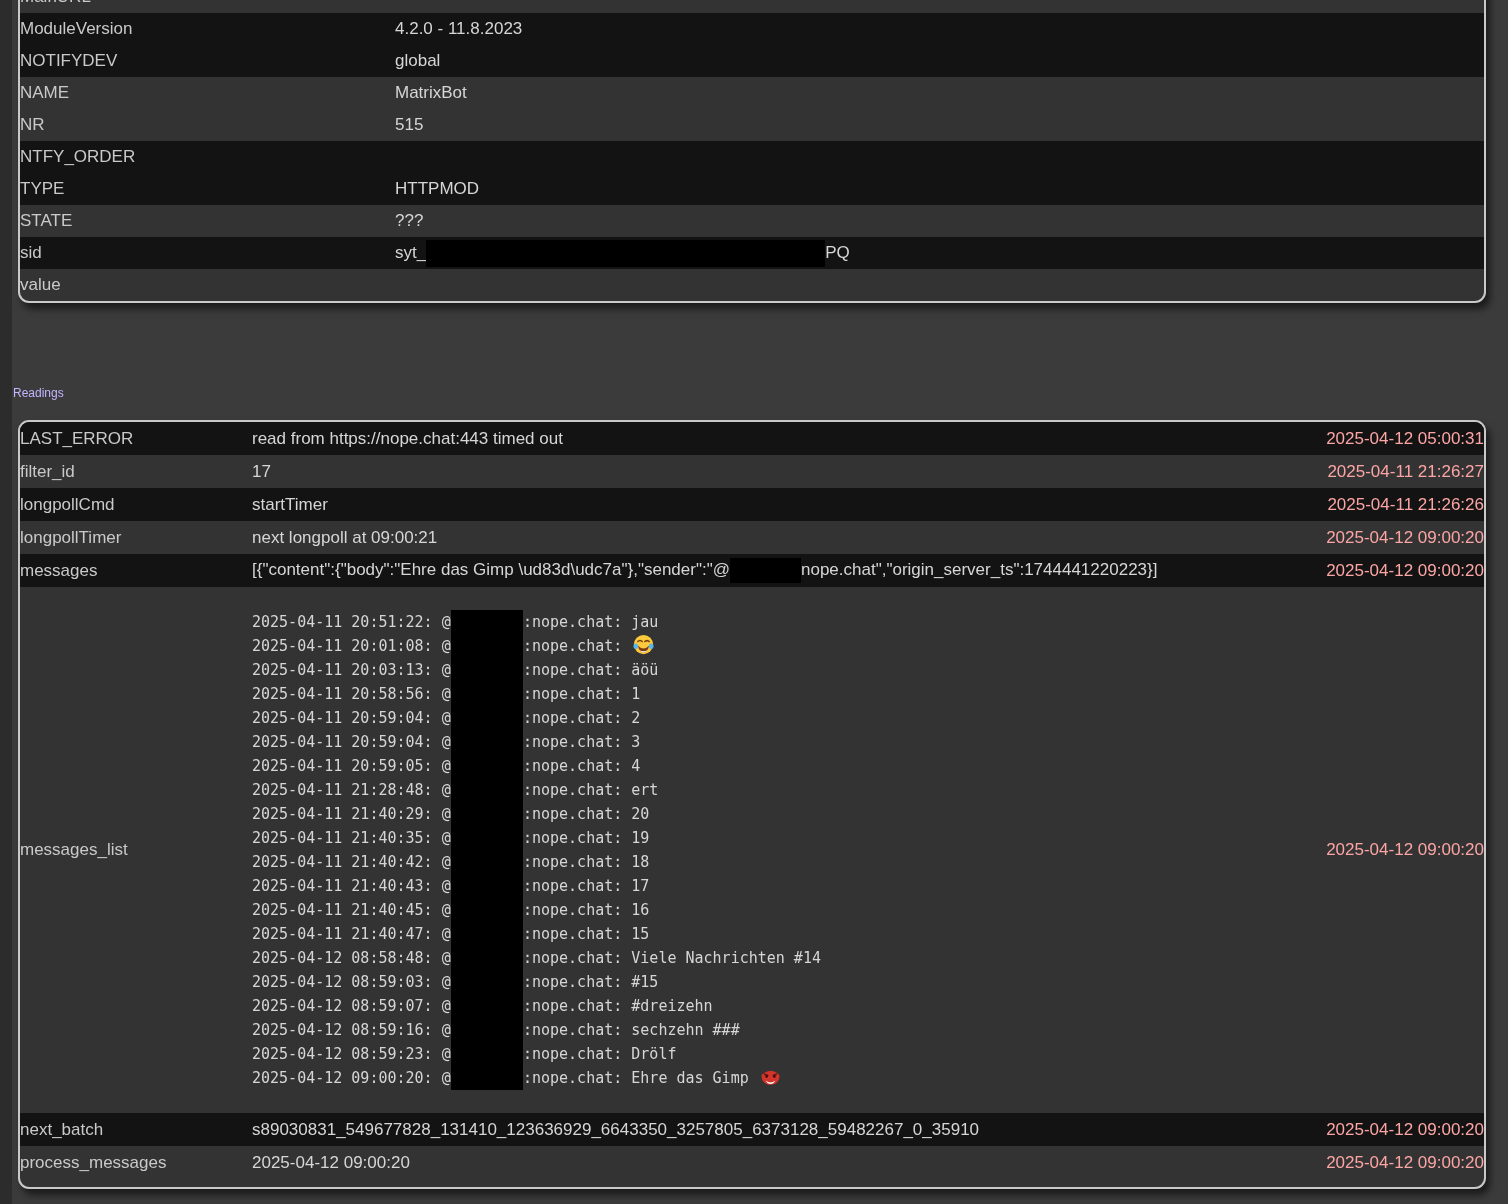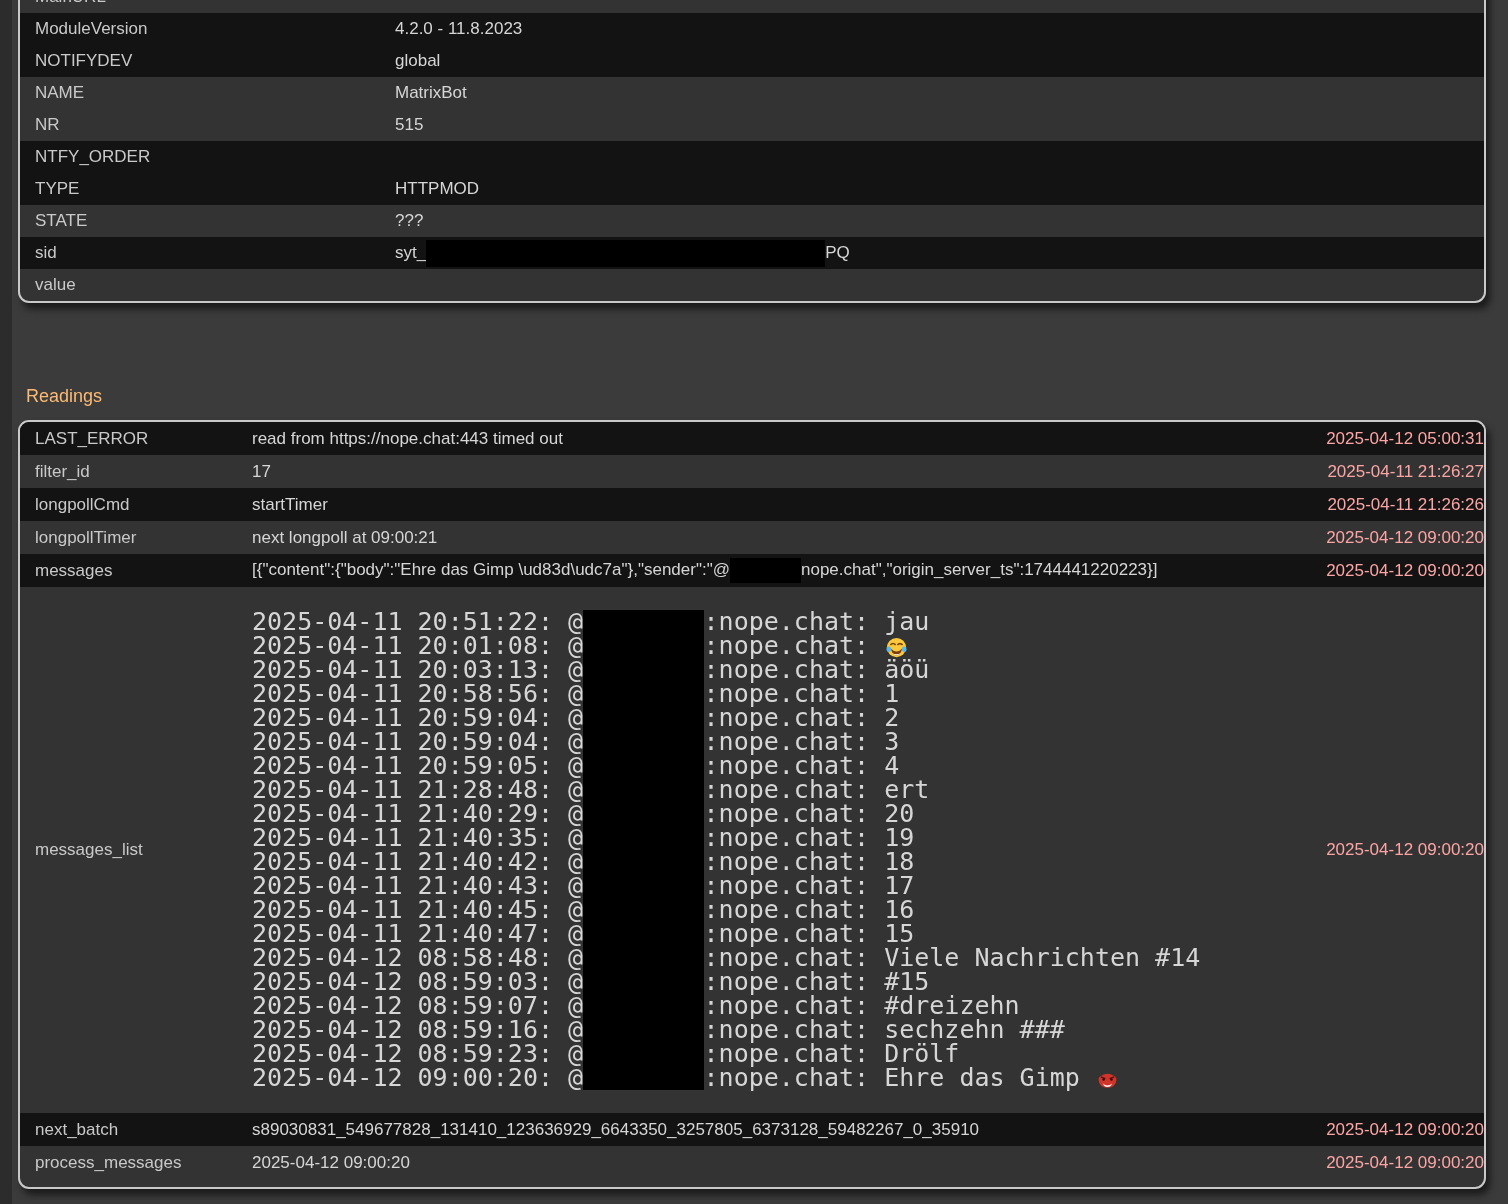--- a/index.html
+++ b/index.html
@@ -13,29 +13,29 @@
   .boxtable{
     position:absolute;left:18px;width:1468px;box-sizing:border-box;
     border:2px solid #c9c9c9;border-radius:11px;background:#333333;
     overflow:hidden;box-shadow:4px 6px 7px rgba(0,0,0,0.55);
   }
   #internals-table{top:-21px;}
   #readings-table{top:420px;padding-bottom:8px;}
   .row{display:flex;align-items:center;min-height:32px;font-size:17px;}
   #readings-table .row{min-height:33px;}
   .row.dark{background:#131313;}
-  .key{flex:0 0 auto;padding-left:15px;box-sizing:border-box;white-space:nowrap;color:#c9c9c9;}
+  .key{flex:0 0 auto;box-sizing:border-box;white-space:nowrap;color:#c9c9c9;}
   #internals-table .key{width:375px;}
   #readings-table .key{width:232px;}
   .val{flex:1 1 auto;white-space:nowrap;overflow:hidden;color:#d6d6d6;}
   .time{flex:0 0 auto;white-space:nowrap;color:#fca5a5;}
   .redact{display:inline-block;background:#000;vertical-align:middle;}
-  .heading{position:absolute;left:26px;top:386px;font-size:18px;color:#fdba74;}
+  .heading{position:absolute;left:13px;top:386px;font-size:12px;color:#c4b5fd;}
   .mono{
-    font-family:"DejaVu Sans Mono",monospace;font-size:25px;line-height:24px;
+    font-family:"DejaVu Sans Mono",monospace;font-size:15px;line-height:24px;
     color:#d6d6d6;padding:23px 0;white-space:pre;
   }
   .mono .l{height:24px;}
   .mono .redact-m{display:inline-block;width:8ch;height:24px;background:#000;vertical-align:bottom;}
   .emoji{vertical-align:-4px;margin-left:2px;}
 </style>
 </head>
 <body>
 
 <div class="left-strip"></div>

